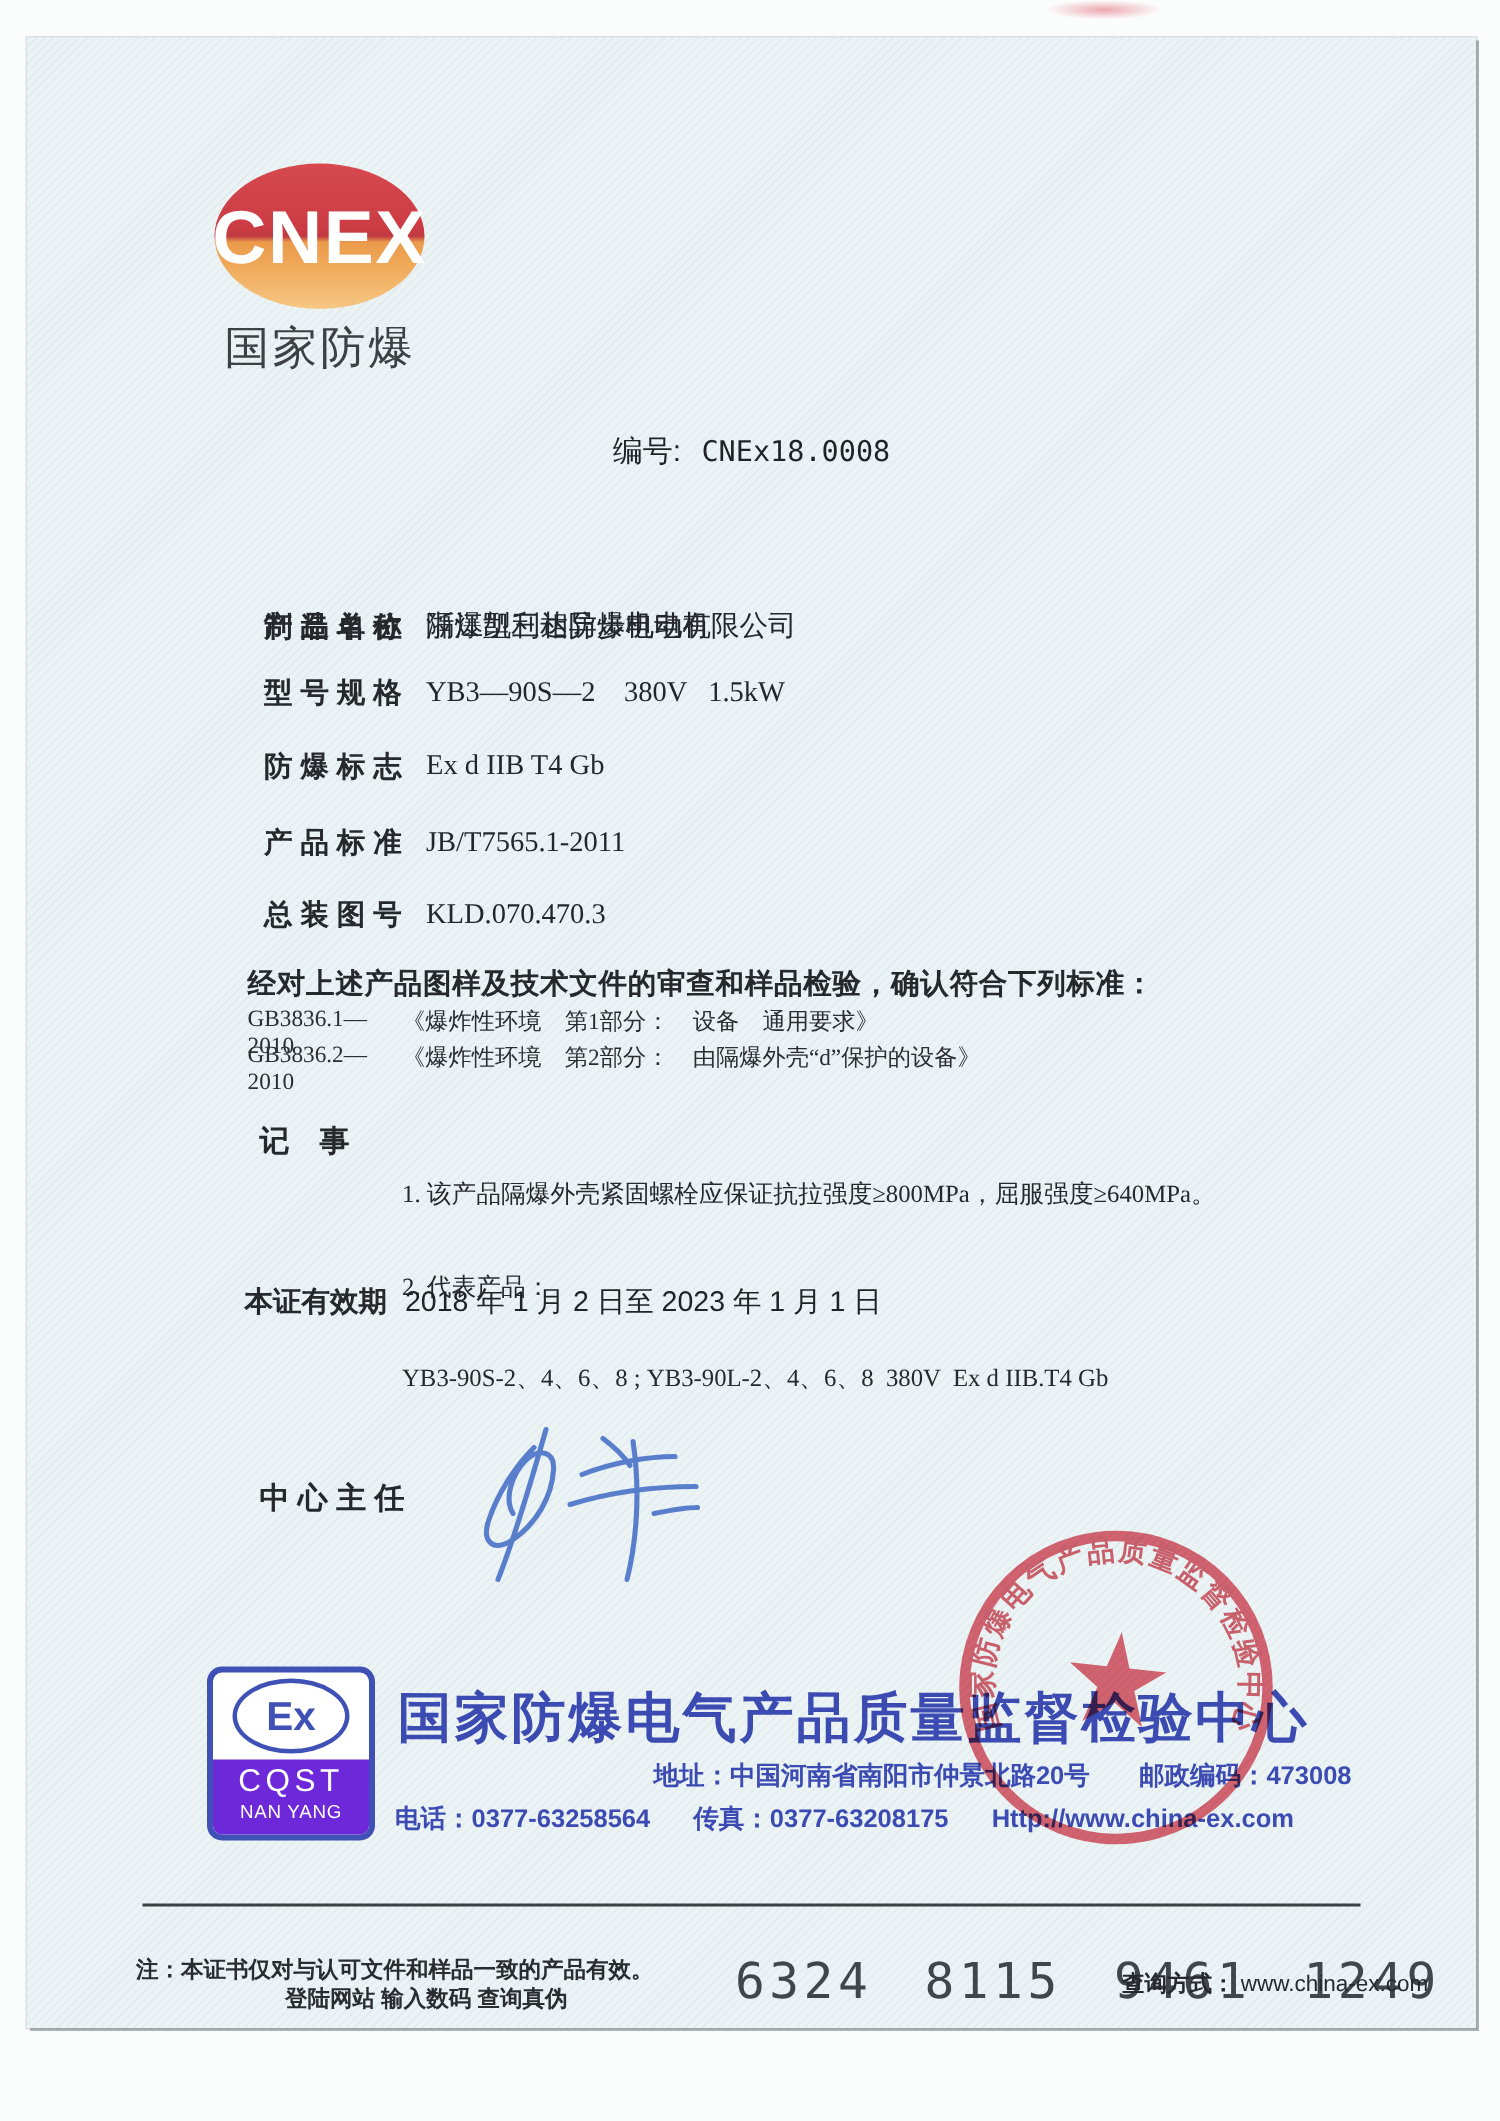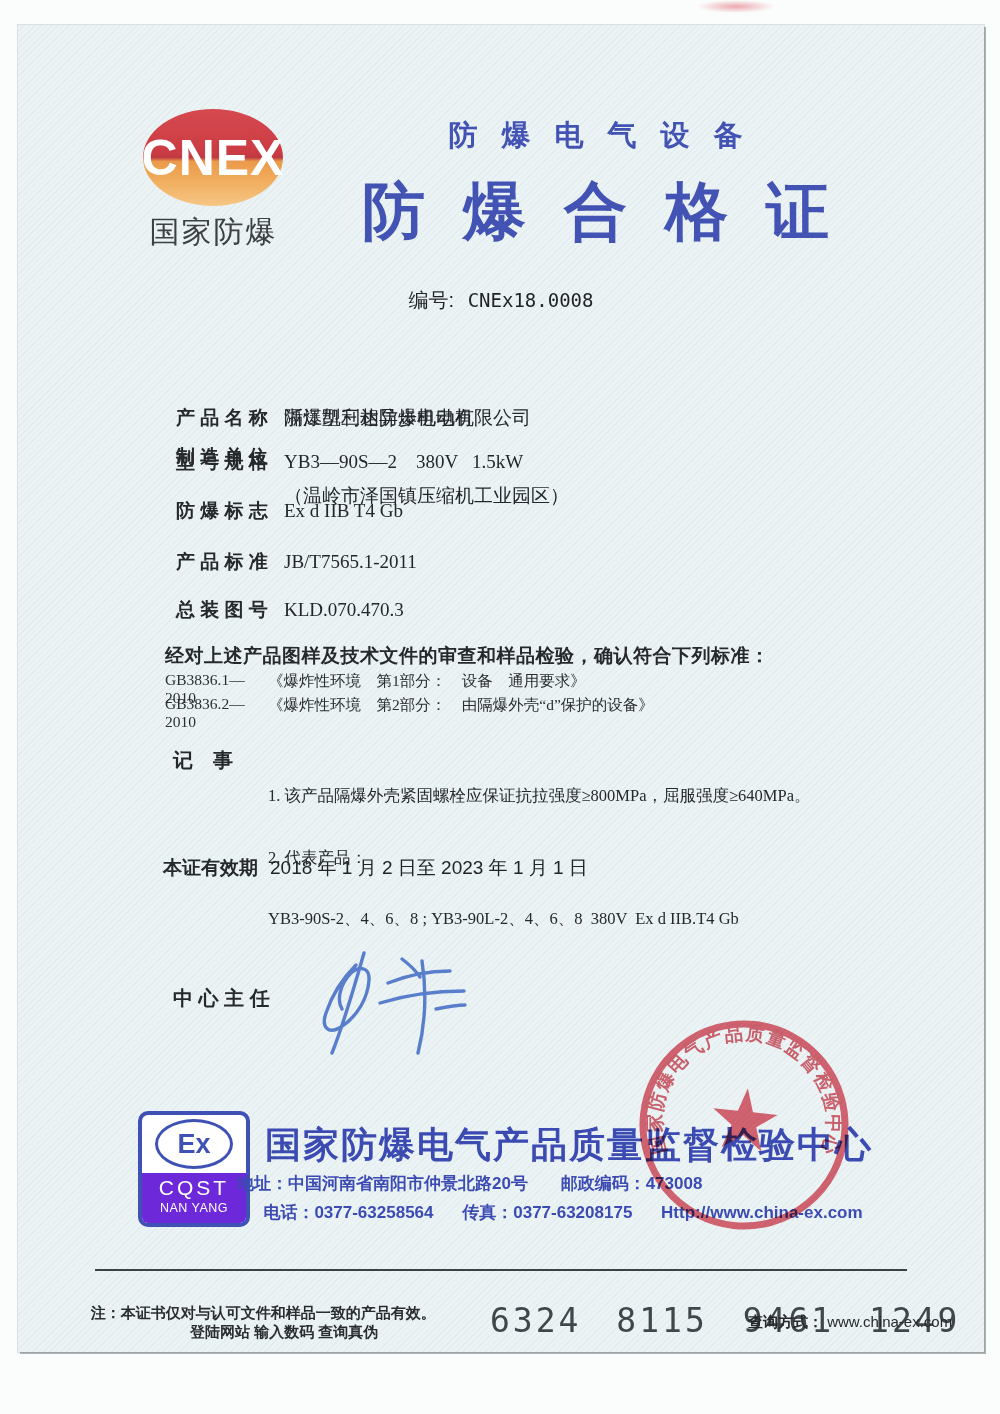--- a/index.html
+++ b/index.html
@@ -64,21 +64,21 @@
   .ex-top{height:58px;display:flex;align-items:center;justify-content:center;}
   .ex-oval{width:78px;height:50px;border:3px solid #3f51b5;border-radius:50%;box-sizing:border-box;
     display:flex;align-items:center;justify-content:center;}
   .ex-oval span{color:#3f51b5;font-weight:bold;font-size:27px;}
   .ex-bottom{height:50px;background:#6d28d9;color:#fff;text-align:center;padding-top:3px;}
   .cqst{font-size:21px;letter-spacing:3px;}
   .nanyang{font-size:12.5px;letter-spacing:.5px;margin-top:1px;}
 
   .org-name{position:absolute;left:205px;top:1096px;width:692px;text-align:center;
     color:#3b4bb2;font-size:36px;font-weight:bold;letter-spacing:2px;white-space:nowrap;}
-  .addr-line{position:absolute;left:205px;top:1147px;width:692px;text-align:left;
+  .addr-line{position:absolute;left:205px;top:1147px;width:692px;text-align:right;
     color:#3b4bb2;font-size:17px;font-weight:bold;}
   .addr-line .seg{margin:0 14px;}
   .phone-line{position:absolute;left:165px;top:1176px;width:760px;text-align:center;
     color:#3b4bb2;font-size:17px;font-weight:bold;}
   .phone-line .seg{margin:0 12px;}
 
   .stamp{position:absolute;left:612px;top:986px;width:228px;height:228px;
     opacity:.88;mix-blend-mode:multiply;transform:rotate(6deg);}
 
   .sep-line{position:absolute;left:77px;top:1244px;width:812px;height:2px;background:#3c4144;}
@@ -94,35 +94,30 @@
 
 <div class="top-smudge"></div>
 
 <div class="paper">
 
   <div class="cnex-logo">
     <span>CNEX</span>
   </div>
   <div class="logo-caption">国家防爆</div>
 
-  <div class="head-titles">
-    <div class="subtitle">防爆电气设备</div>
-    <div class="main-title">防爆合格证</div>
-  </div>
 
   <div class="cert-no">
     <span>编号:</span>
     <span class="num">CNEx18.0008</span>
   </div>
 
   <div class="f-row" style="top:328px">
     <div class="f-label">制 造 单 位</div>
     <div class="f-val">
       <div>浙江凯利达防爆机电有限公司</div>
-      <div>（温岭市泽国镇压缩机工业园区）</div>
     </div>
   </div>
   <div class="f-row" style="top:380px">
     <div class="f-label">产 品 名 称</div>
     <div class="f-val">隔爆型三相异步电动机</div>
   </div>
   <div class="f-row" style="top:424px">
     <div class="f-label">型 号 规 格</div>
     <div class="f-val">YB3—90S—2    380V   1.5kW</div>
   </div>

